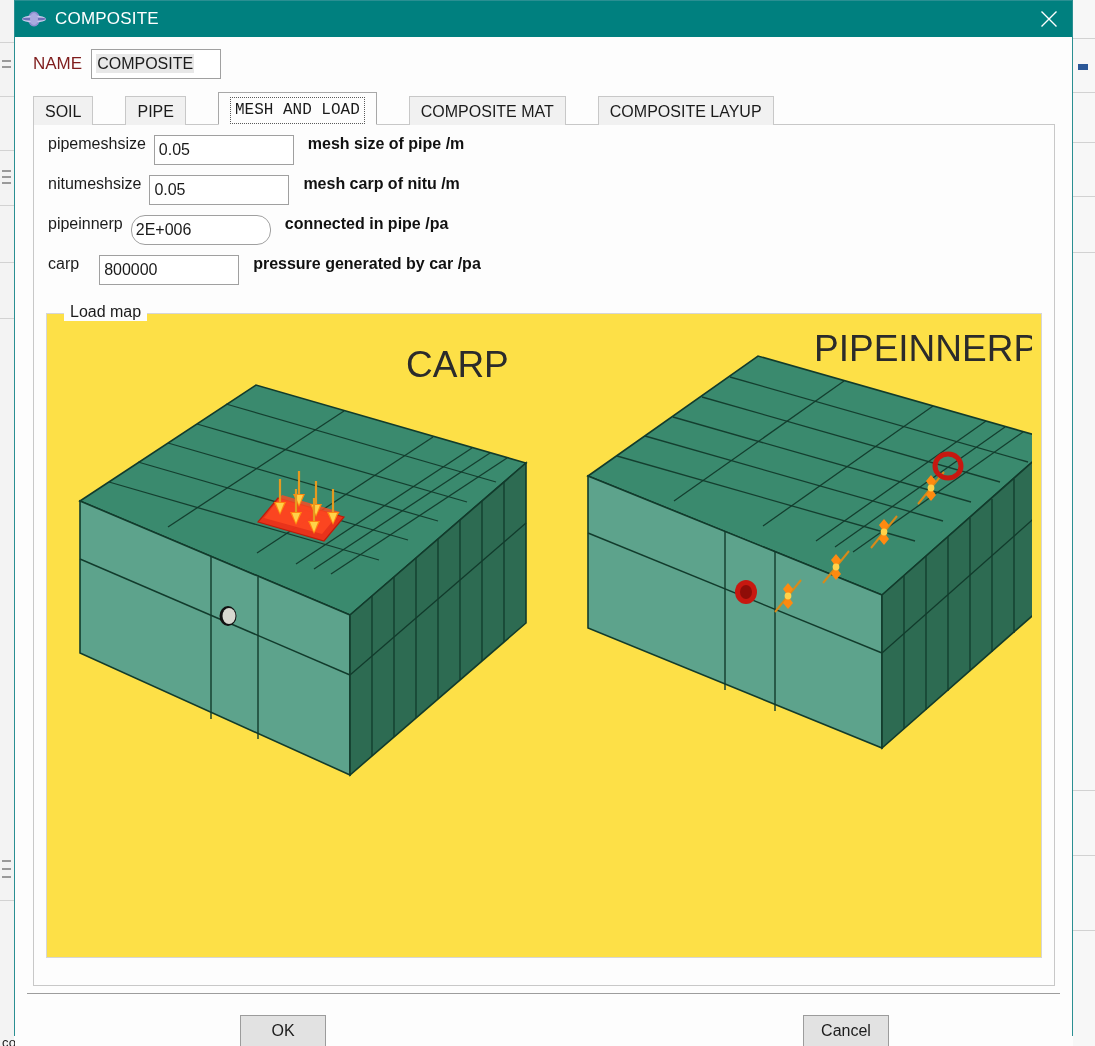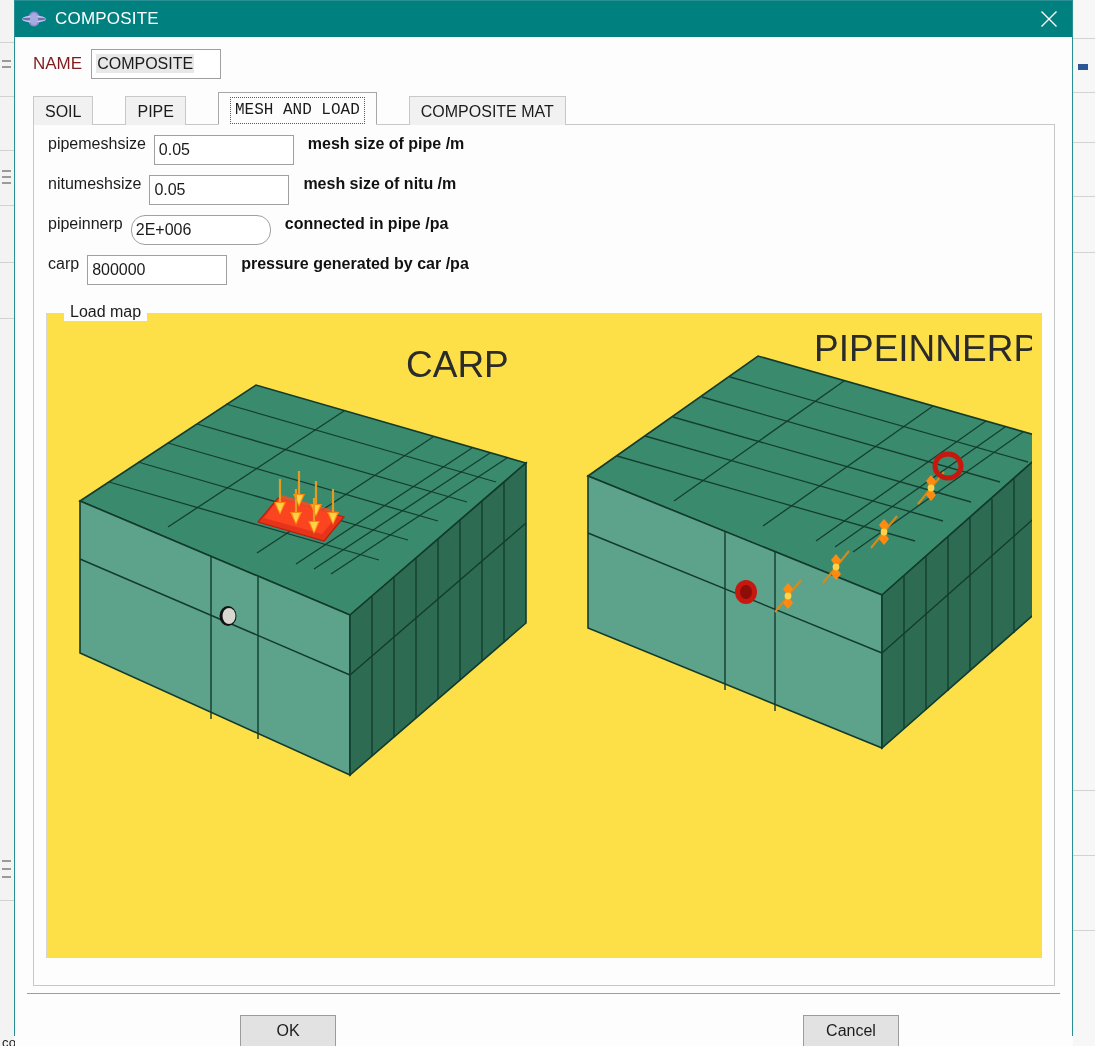--- a/index.html
+++ b/index.html
@@ -96,21 +96,21 @@
   }
   .canvas-wrap { position:absolute; left:9px; top:9px; right:9px; bottom:9px; overflow:hidden; }
   .canvas-wrap svg { display:block; }
 
   
   .bottombar {
     flex:0 0 76px; height:76px; position:relative; background:#fdfdfd;
   }
   .bottombar .sep { position:absolute; left:12px; right:12px; top:7px; height:1px; background:#9d9d9d; }
   .btn {
-    position:absolute; top:29px; width:96px; height:32px; background:#e2e2e2;
+    position:absolute; top:29px; width:86px; height:32px; background:#e2e2e2;
     border:1px solid #9c9c9c; box-sizing:border-box; font-size:16px; color:#1b1b1b;
     font-family:"Liberation Sans", sans-serif; text-align:center; line-height:30px; cursor:default;
   }
   .btn-ok { left:225px; }
   .btn-cancel { left:759px;margin-left:29px; }
 </style>
 </head>
 <body>
 
 <div id="root">
@@ -179,51 +179,54 @@
         </div>
         <div class="tab">
           <span>PIPE</span>
         </div>
         <div class="tab active">
           <span class="tabinner">MESH AND LOAD</span>
         </div>
         <div class="tab">
           <span>COMPOSITE MAT</span>
         </div>
+        <div class="tab">
+          <span>COMPOSITE LAYUP</span>
+        </div>
       </div>
 
       <div class="tabpage">
 
         <div class="field-row">
           <span class="field-label">pipemeshsize</span>
           <div class="txt" style="width:140px;margin-left:8px;">
             <span>0.05</span>
           </div>
           <span class="field-desc">mesh size of pipe /m</span>
         </div>
 
         <div class="field-row">
           <span class="field-label">nitumeshsize</span>
           <div class="txt" style="width:140px;margin-left:8px;">
             <span>0.05</span>
           </div>
-          <span class="field-desc">mesh size of nitu /m</span>
+          <span class="field-desc">mesh carp of nitu /m</span>
         </div>
 
         <div class="field-row">
           <span class="field-label">pipeinnerp</span>
           <div class="txt" style="width:140px;margin-left:8px;border-radius:14px;">
             <span>2E+006</span>
           </div>
           <span class="field-desc">connected in pipe /pa</span>
         </div>
 
         <div class="field-row">
           <span class="field-label">carp</span>
-          <div class="txt" style="width:140px;margin-left:8px;">
+          <div class="txt" style="width:140px;margin-left:20px;">
             <span>800000</span>
           </div>
           <span class="field-desc">pressure generated by car /pa</span>
         </div>
 
         <div class="groupbox">
           <span class="group-legend">Load map</span>
 
           <div class="canvas-wrap">
             <svg width="978" height="625" viewBox="0 0 978 625">

